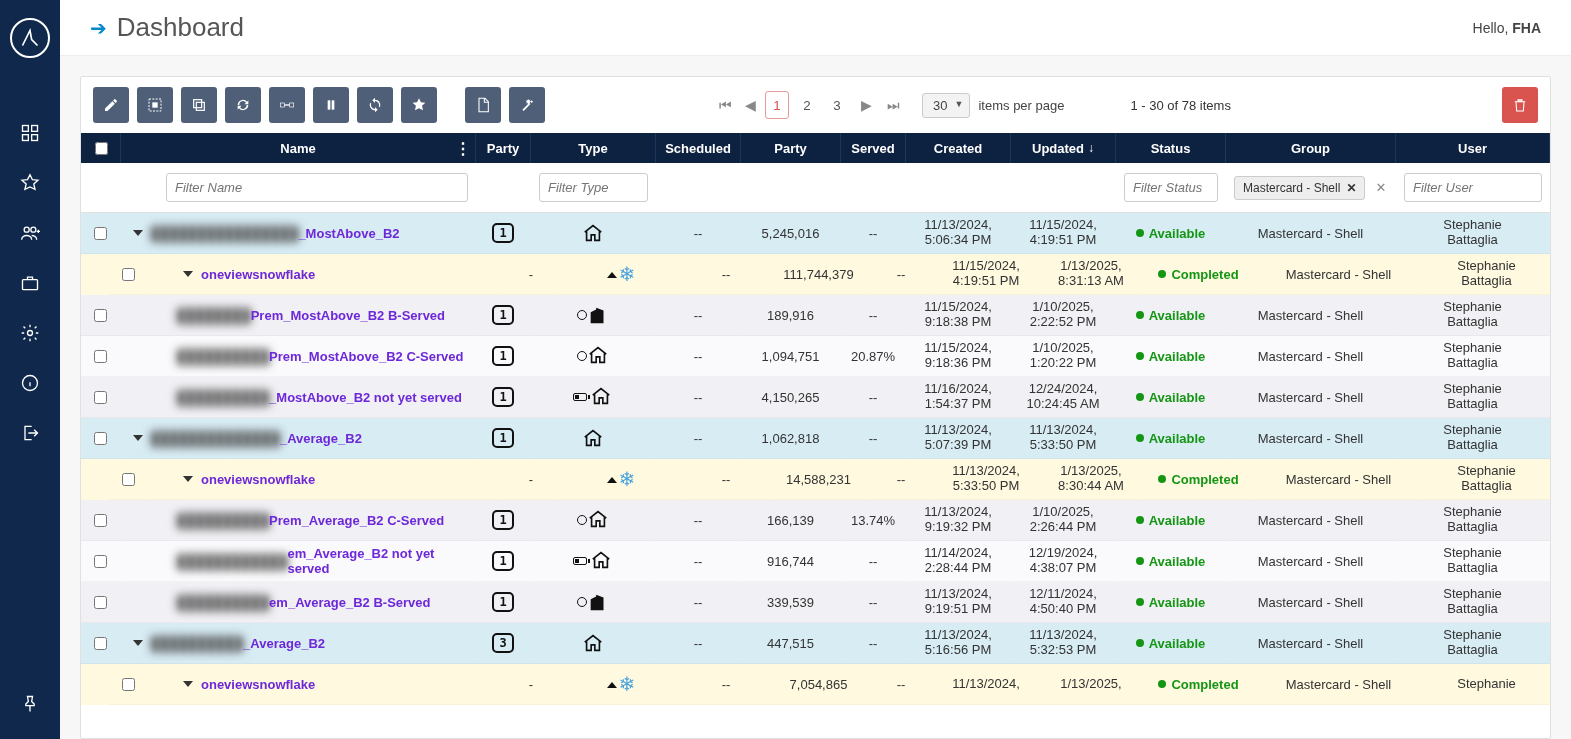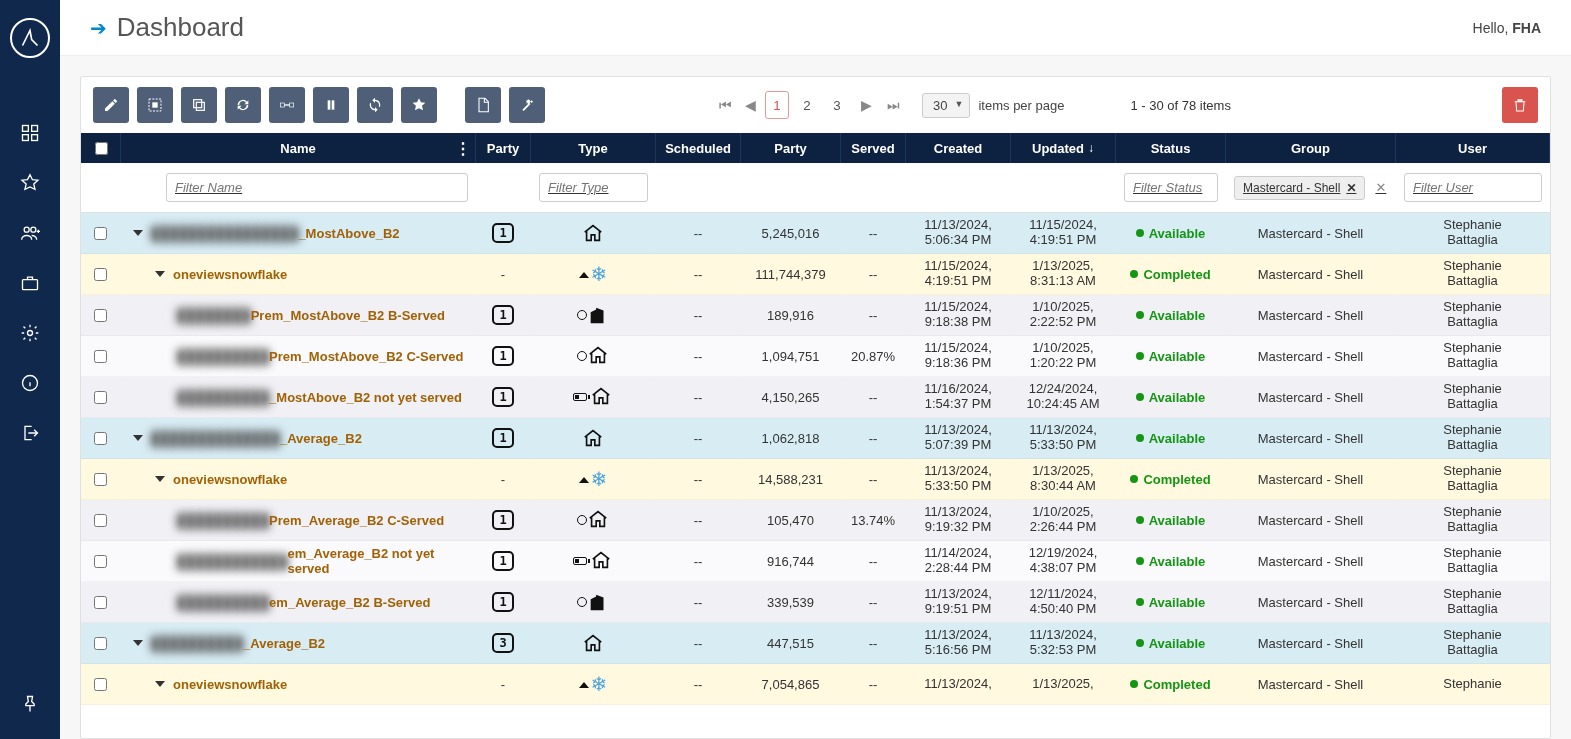--- a/index.html
+++ b/index.html
@@ -72,38 +72,38 @@
   .c-updated{flex:0 0 105px;}
   .c-status{flex:0 0 110px;}
   .c-group{flex:0 0 170px;}
   .c-user{flex:1 0 115px;}
   .sort-ind{margin-left:4px;font-size:12px;}
   .head-menu{position:absolute;right:4px;color:#fff;font-size:16px;cursor:pointer;}
 
   .grid-filter{display:flex;background:#fff;height:50px;border-bottom:1px solid var(--border);flex-shrink:0;}
   .grid-filter .col{border-right:1px solid transparent;}
   .f-input{width:100%;border:1px solid #ccc;border-radius:3px;padding:6px 8px;font-style:italic;color:#888;font-size:13px;background:#fff;}
-  .f-cell{display:flex;align-items:center;padding:0 8px;text-decoration:underline;}
+  .f-cell{display:flex;align-items:center;padding:0 8px;}
   .f-name{flex:0 0 355px;padding-left:45px;}
   .chip{display:inline-flex;align-items:center;background:#eee;border:1px solid #ccc;border-radius:3px;padding:4px 8px;font-size:12px;color:#333;gap:6px;}
   .chip-x{font-weight:bold;cursor:pointer;}
   .clear-chip{margin-left:6px;color:#888;cursor:pointer;}
 
   .grid-body{overflow-y:auto;flex:1;position:relative;}
   .row{display:flex;height:41px;align-items:stretch;}
   .row .col{border-right:1px solid transparent;border-bottom:1px solid rgba(0,0,0,0.03);font-size:13px;}
   .row.parent{background:var(--row-parent);}
-  .row.snow{background:var(--row-yellow);}
+  .row.snow{background:var(--row-yellow);padding-left:28px;}
   .row.alt1{background:var(--row-alt1);}
   .row.alt2{background:var(--row-alt2);}
   .row .c-check input{margin:0;}
   .row .c-name{justify-content:flex-start;text-align:left;}
   .toggle{display:inline-block;width:0;height:0;border-left:5px solid transparent;border-right:5px solid transparent;border-top:6px solid #333;margin-right:8px;cursor:pointer;}
   .blur{color:transparent;text-shadow:0 0 8px rgba(80,80,80,0.9);user-select:none;}
-  .name-text{color:#a16207;font-weight:600;}
+  .name-text{color:#6d28d9;font-weight:600;}
   .two-line{font-size:12px;line-height:1.15;text-align:center;}
   .status{color:var(--status-green);font-weight:600;display:flex;align-items:center;gap:5px;}
   .status:before{content:"";width:8px;height:8px;border-radius:50%;background:var(--status-green);display:inline-block;}
 
   
   .party-badge{border:2px solid #111;border-radius:5px;width:22px;height:20px;display:flex;align-items:center;justify-content:center;font-family:monospace;font-size:12px;font-weight:bold;color:#111;}
 
   
   .type-ic{display:flex;align-items:center;justify-content:center;}
   .type-ic svg{width:24px;height:22px;}
@@ -540,21 +540,21 @@
               </div>
               <div class="col c-type">
                 <span class="type-ic" style="gap:1px;">
                   <span class="ic-target"></span>
                   <span class="ic-house"><svg viewBox="0 0 24 24">
                       <path d="M3 11l9-7 9 7M5 10v10h5v-6h4v6h5V10" fill="none" stroke="#111" stroke-width="1.8"></path>
                     </svg></span>
                 </span>
               </div>
               <div class="col c-sched">--</div>
-              <div class="col c-size">105,470</div>
+              <div class="col c-size">166,139</div>
               <div class="col c-served">13.74%</div>
               <div class="col c-created two-line">11/13/2024,<br>9:19:32 PM</div>
               <div class="col c-updated two-line">1/10/2025,<br>2:26:44 PM</div>
               <div class="col c-status">
                 <span class="status">Available</span>
               </div>
               <div class="col c-group">Mastercard - Shell</div>
               <div class="col c-user two-line">Stephanie<br>Battaglia</div>
             </div>
             <div class="row alt2">

